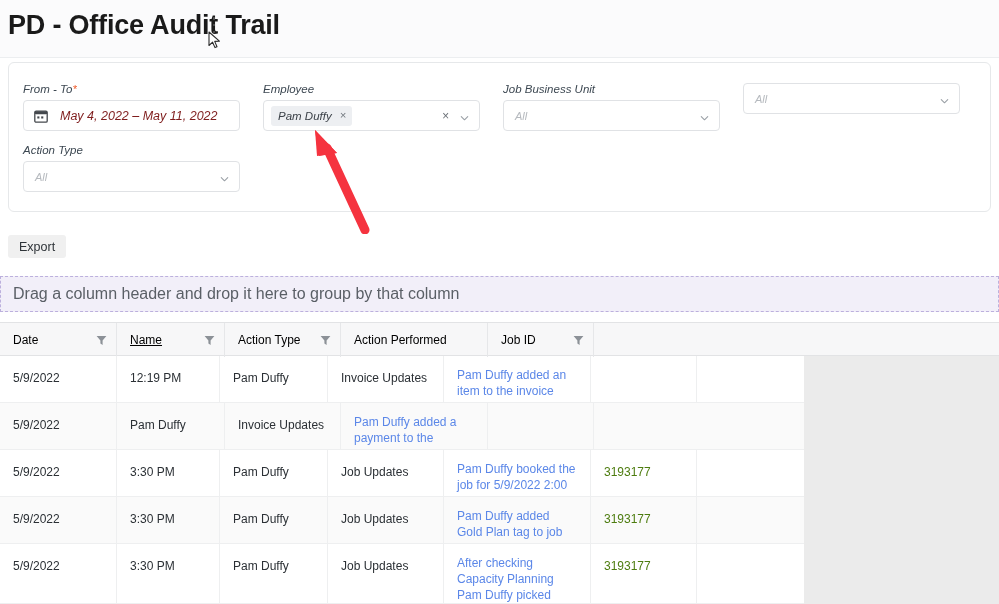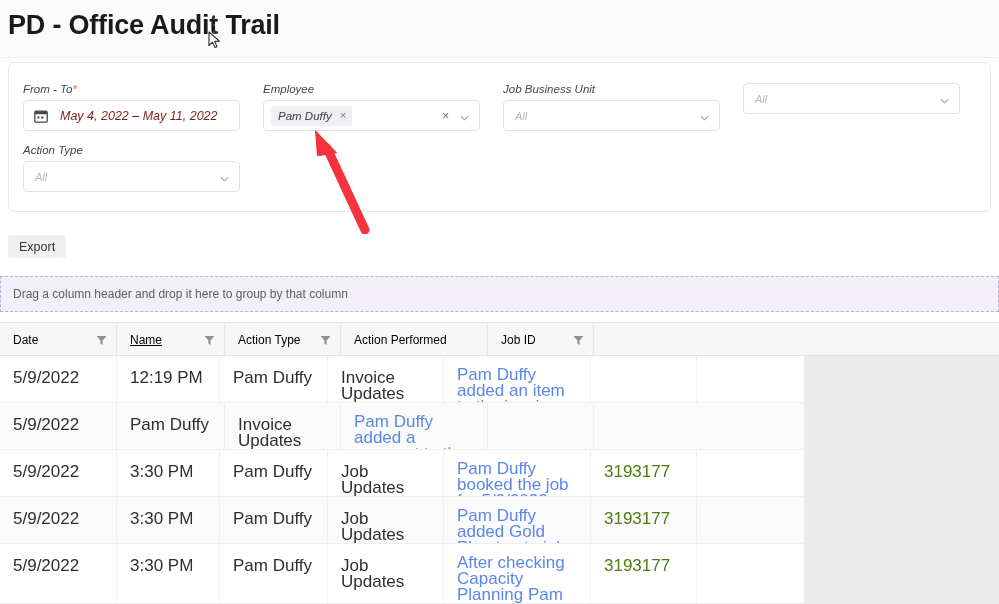--- a/index.html
+++ b/index.html
@@ -115,21 +115,21 @@
 
   
   .group-bar {
     position: absolute; left: 0; top: 276px;
     width: 999px; height: 36px;
     background: #f2eff9;
     border: 1px dashed #bcb0dd;
     display: flex; align-items: center;
   }
   .group-bar span {
-    padding-left: 12px; font-size: 12px; color: #5a5f66;
+    padding-left: 12px; font-size: 16px; color: #5a5f66;
   }
 
   
   .grid {
     position: absolute; left: 0; top: 322px;
     width: 999px; height: 282px;
     background: #ebebeb;
     overflow: hidden;
   }
   .grid-head {
@@ -149,21 +149,21 @@
     cursor: pointer;
     height: 34px;
   }
   .hcell.filler { border-right: none; flex: 1 1 auto; }
   .funnel { width: 11px; height: 11px; color: #8c9197; flex: 0 0 auto; }
   .grid-body { width: 804px; background: #ffffff; }
   .row { display: flex; background: #ffffff; border-bottom: 1px solid #eeeff0; }
   .row.alt { background: #fafafa; }
   .cell {
     padding: 14px 13px 0 13px;
-    font-size: 17px; color: #2b3035;
+    font-size: 12px; color: #2b3035;
     border-right: 1px solid #eeeff0;
     flex: 0 0 auto;
     line-height: 16px;
     overflow: hidden;
   }
   .cell.link { color: #5b87e8; padding-top: 11px; }
   .cell.link-mid { color: #4d7c0f; }
   .c0 { width: 117px; } .c1 { width: 103px; } .c2 { width: 108px; }
   .c3 { width: 116px; } .c4 { width: 147px; } .c5 { width: 106px; }
   .c6 { width: 107px; border-right: none; }

